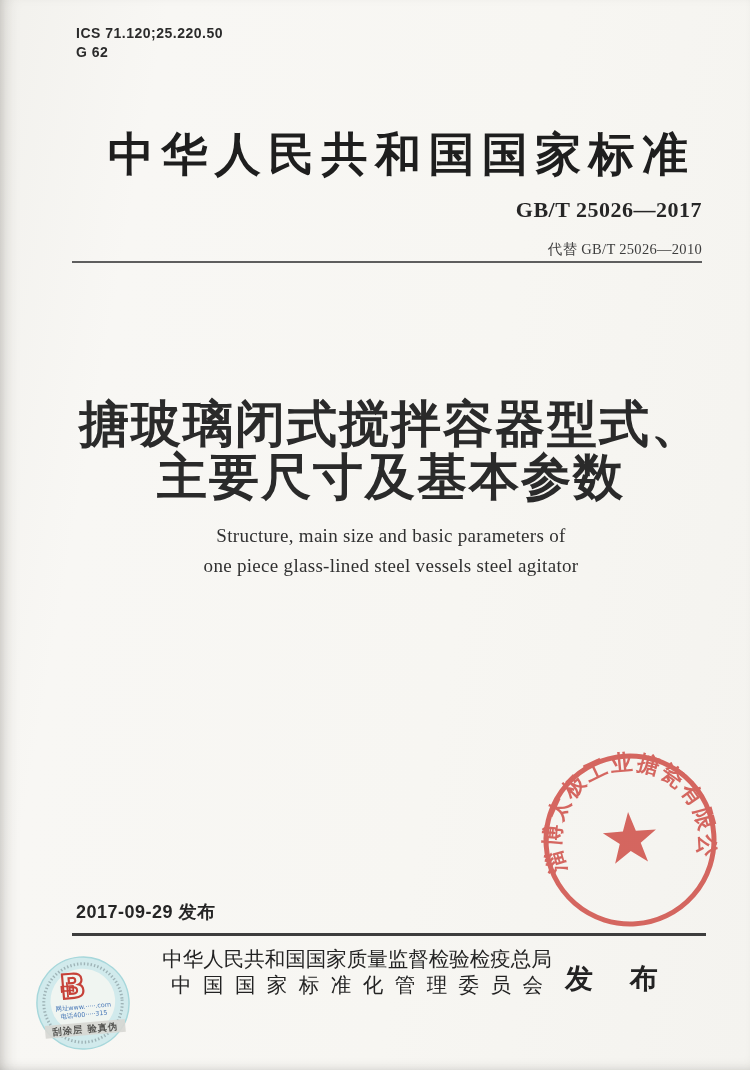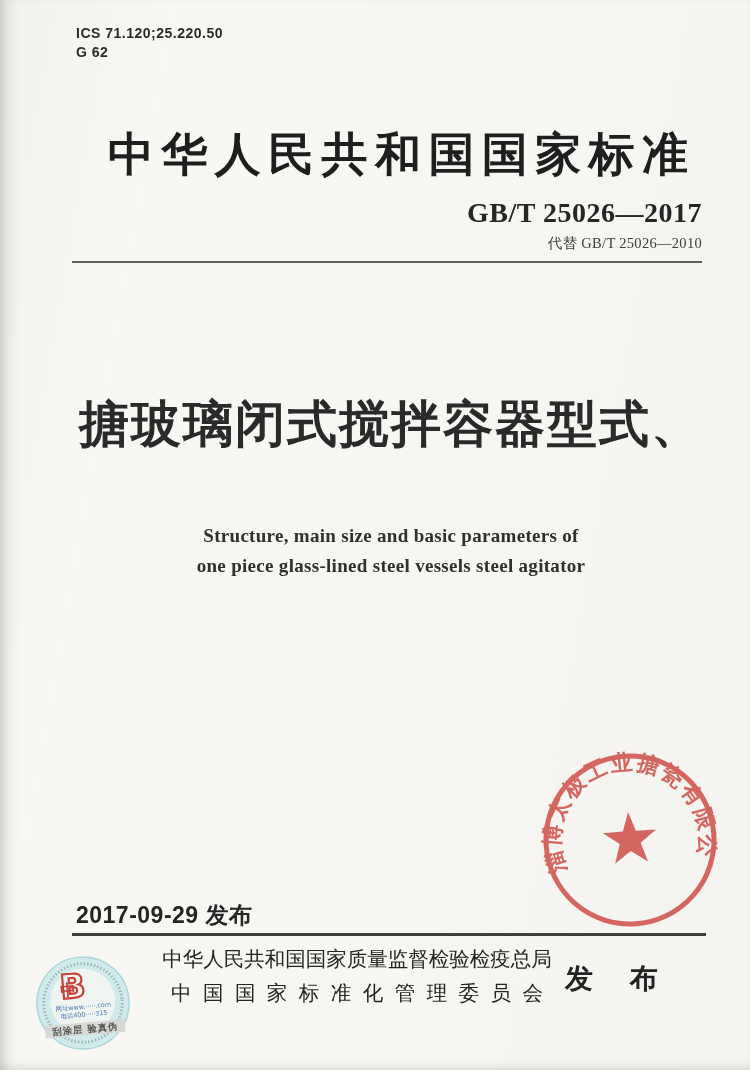--- a/index.html
+++ b/index.html
@@ -20,48 +20,48 @@
     font-weight:700;font-size:14px;line-height:19px;color:#2b2b2b;letter-spacing:.5px;}
   
   .gb-logo{position:absolute;top:22px;right:84px;width:182px;height:96px;}
   
   .band-title{position:absolute;left:76px;right:62px;top:124px;
     font-size:46px;font-weight:700;color:#1e1e1e;
     text-align:justify;text-align-last:justify;white-space:nowrap;
     font-family:"Liberation Serif","DejaVu Serif",serif;margin-left:32px;}
   
   .std-block{position:absolute;right:48px;top:197px;text-align:right;}
-  .std-number{font-size:28px;font-weight:700;color:#262626;letter-spacing:.5px;
+  .std-number{font-size:22px;font-weight:700;color:#262626;letter-spacing:.5px;
     font-family:"Liberation Serif","DejaVu Serif",serif;}
-  .std-replaces{font-size:14.5px;color:#3d3d3d;margin-top:5px;letter-spacing:.3px;}
+  .std-replaces{font-size:14.5px;color:#3d3d3d;margin-top:17px;letter-spacing:.3px;}
   .rule{position:absolute;background:#5e5e5e;}
   .rule-top{left:72px;right:48px;top:261px;height:2px;}
   .rule-bottom{left:72px;right:44px;top:933px;height:3px;background:#3d3d3d;}
   
   .title-cn{position:absolute;left:72px;right:40px;top:398px;text-align:center;
     font-family:"Liberation Sans","DejaVu Sans",sans-serif;
     font-size:50px;font-weight:700;color:#2a2a2a;line-height:53px;letter-spacing:2px;}
   
   .title-en{position:absolute;left:72px;right:40px;top:521px;text-align:center;
     font-family:"Liberation Serif","DejaVu Serif",serif;
-    font-size:19px;font-weight:700;color:#303030;line-height:30px;letter-spacing:.3px;}
+    font-size:19px;font-weight:400;color:#303030;line-height:30px;letter-spacing:.3px;}
   
   .seal{position:absolute;left:541px;top:751px;width:178px;height:178px;
     opacity:.87;mix-blend-mode:multiply;transform:rotate(-4deg);}
   
   .dates{position:absolute;left:76px;right:48px;top:900px;
     display:flex;justify-content:space-between;
     font-family:"Liberation Sans","DejaVu Sans",sans-serif;
-    font-size:23px;font-weight:600;color:#252525;letter-spacing:.5px;}
+    font-size:18px;font-weight:600;color:#252525;letter-spacing:.5px;}
   
   .publisher{position:absolute;left:72px;right:48px;top:946px;height:62px;}
   .pub-lines{position:absolute;left:85px;width:400px;text-align:center;
     font-size:20.5px;font-weight:400;color:#232323;line-height:26px;
     font-family:"Liberation Serif","DejaVu Serif",serif;white-space:nowrap;}
-  .pub-line2{width:372px;margin:8px auto;text-align:justify;text-align-last:justify;}
+  .pub-line2{width:372px;margin:0 auto;text-align:justify;text-align-last:justify;}
   .publish-label{position:absolute;left:493px;top:14px;
     font-size:28px;font-weight:700;color:#232323;letter-spacing:10px;
     font-family:Liberation Mono, monospace;white-space:nowrap;}
   
   .sticker{position:absolute;left:34px;top:954px;width:98px;height:98px;
     transform:rotate(-5deg);opacity:.95;}
   .sticker text{font-family:"DejaVu Sans",sans-serif;}
 </style>
 </head>
 <body>
@@ -78,20 +78,21 @@
 
   <div class="std-block">
     <div class="std-number">GB/T 25026—2017</div>
     <div class="std-replaces">代替 GB/T 25026—2010</div>
   </div>
 
   <div class="rule rule-top"></div>
 
   <div class="title-cn">
     <div>搪玻璃闭式搅拌容器型式、</div>
+    <div>主要尺寸及基本参数</div>
   </div>
 
   <div class="title-en">
     <div>Structure, main size and basic parameters of</div>
     <div>one piece glass-lined steel vessels steel agitator</div>
   </div>
 
   <div class="seal">
     <svg width="178" height="178" viewBox="0 0 178 178">
       <circle cx="89" cy="89" r="84" fill="none" stroke="#d8544e" stroke-width="5"></circle>

